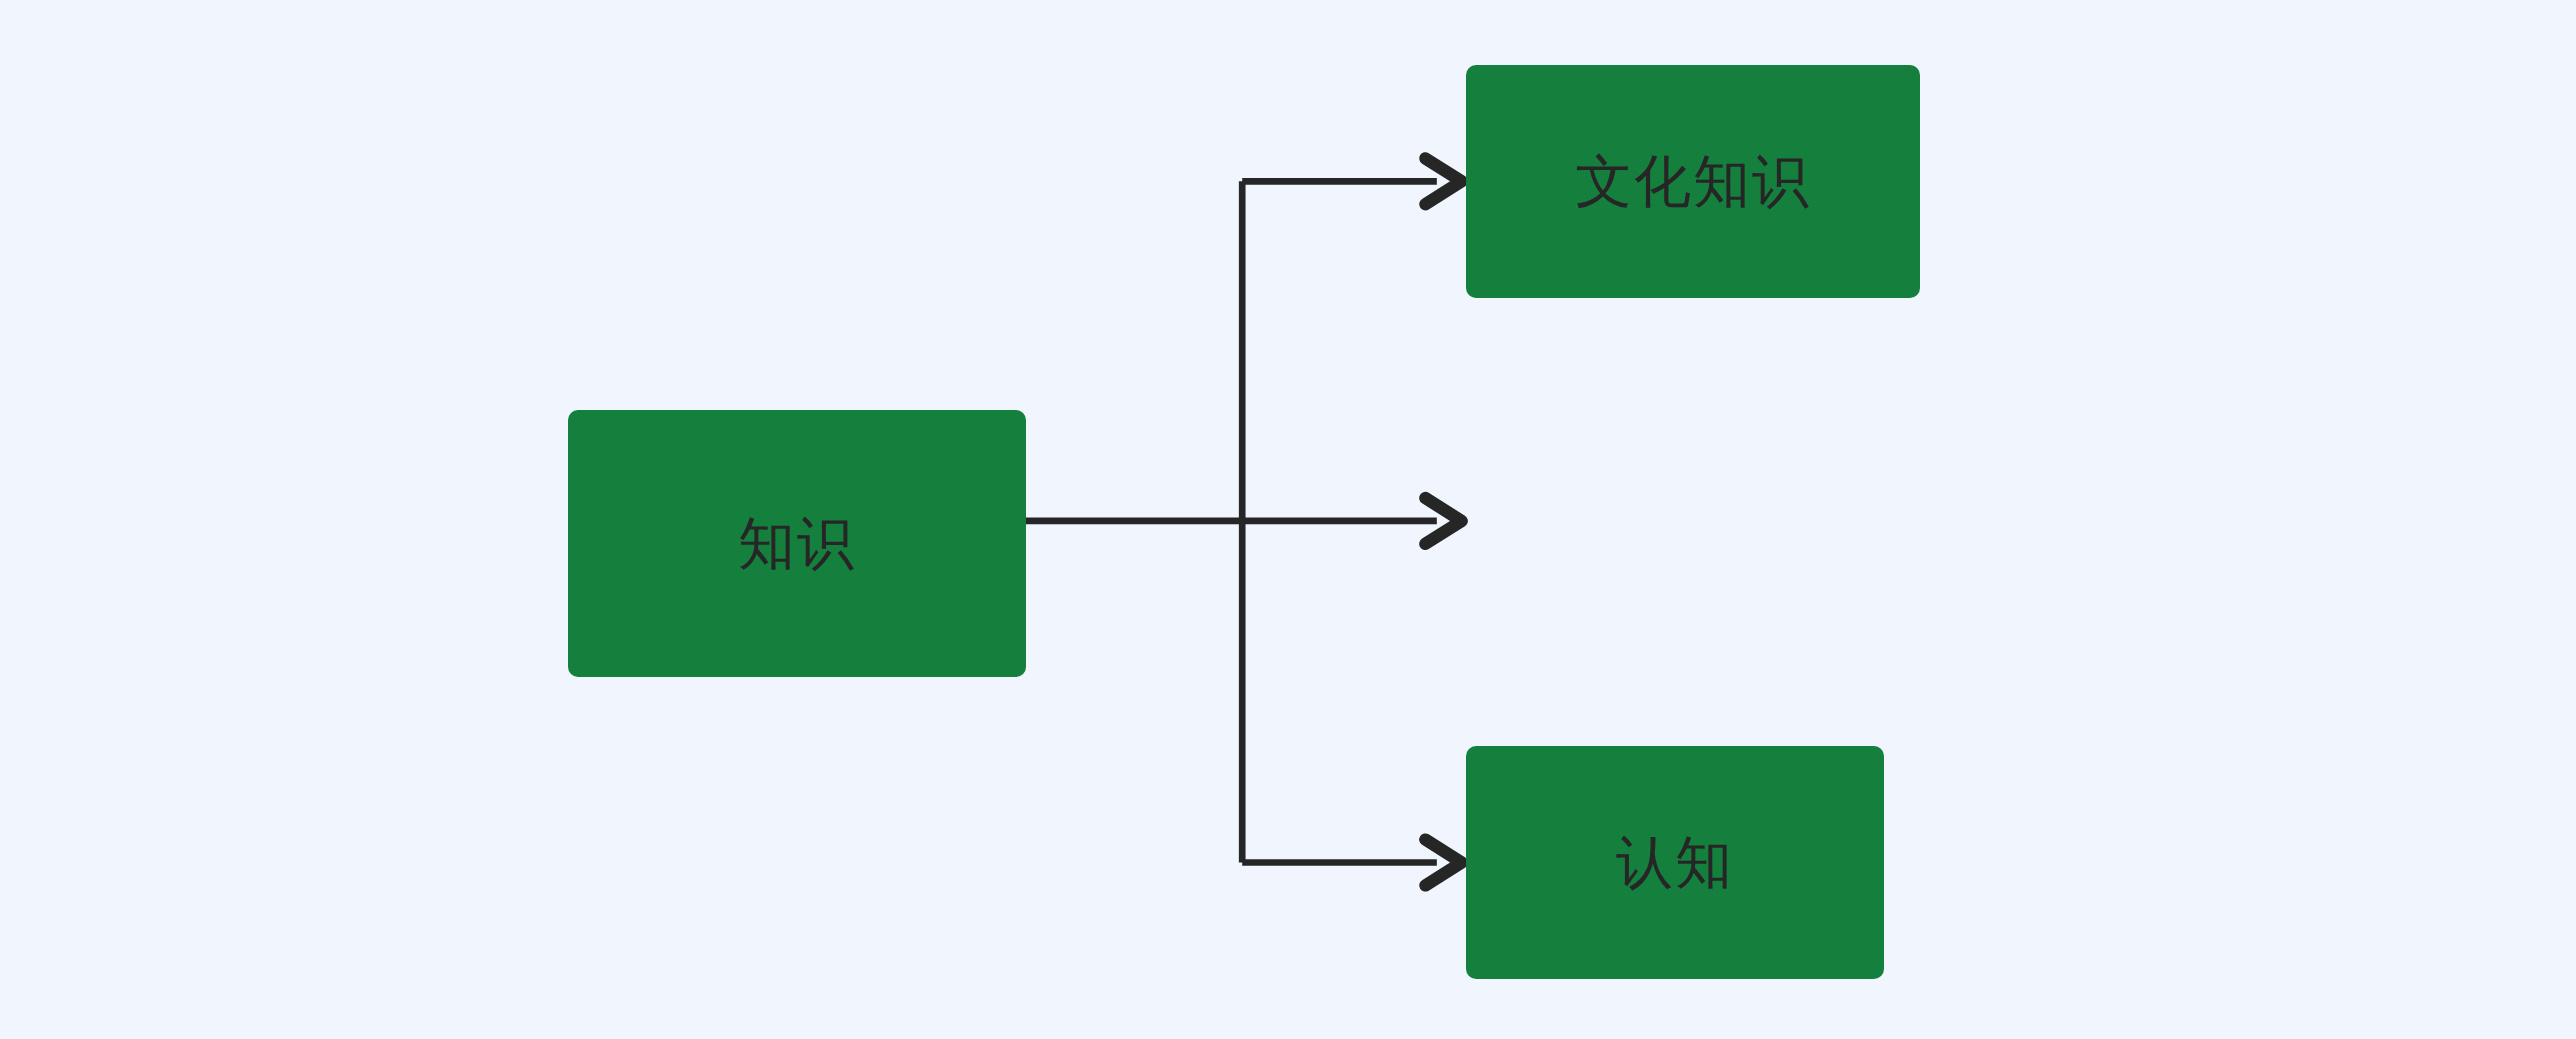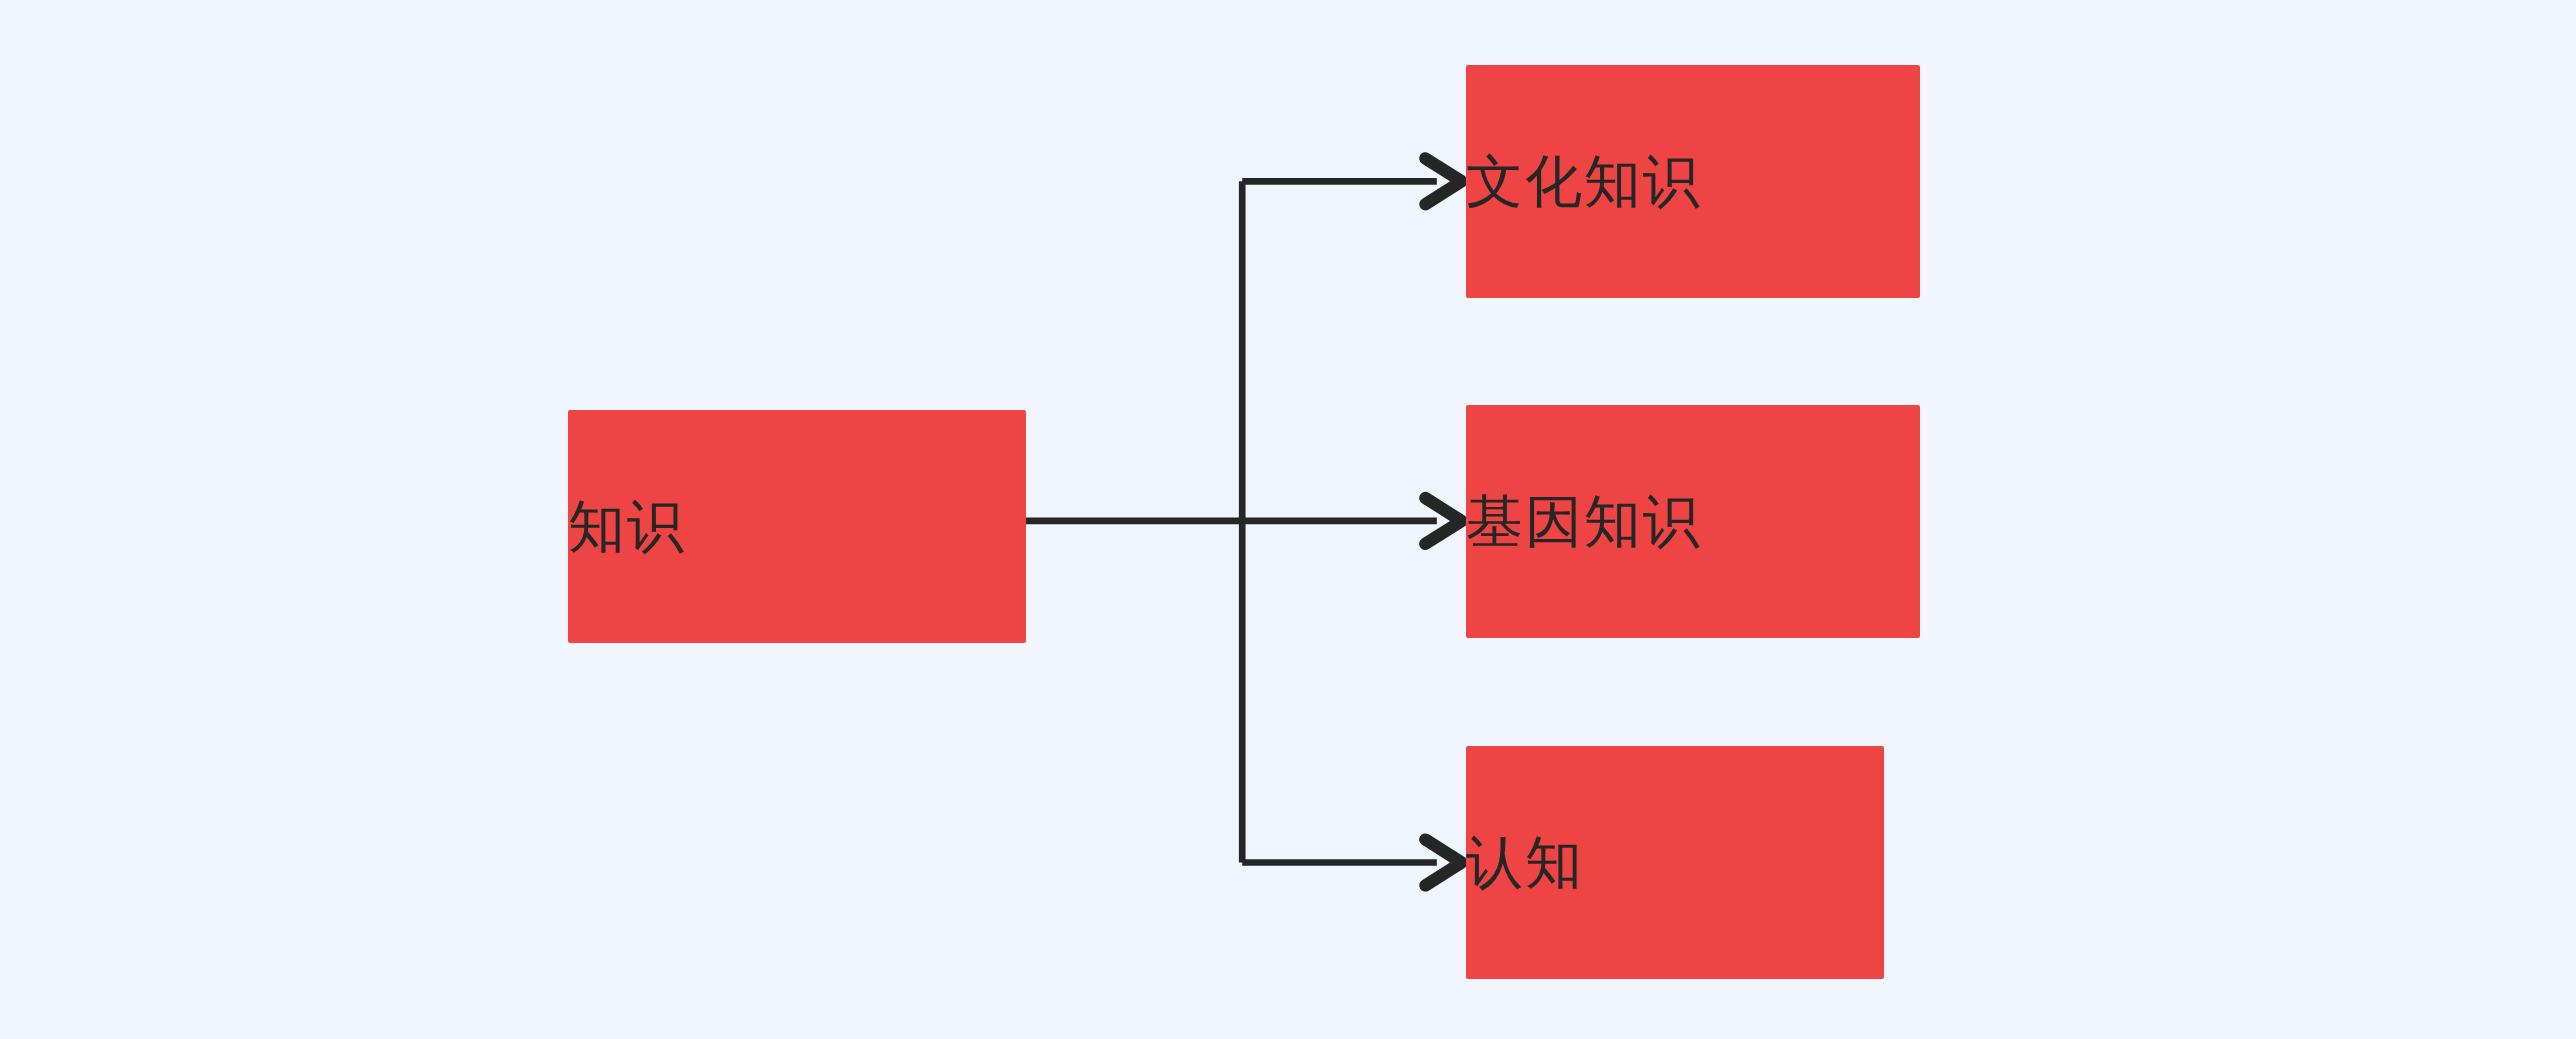--- a/index.html
+++ b/index.html
@@ -21,35 +21,35 @@
   #edge-layer {
     position: absolute;
     left: 0;
     top: 0;
     width: 2576px;
     height: 1040px;
   }
   .node {
     position: absolute;
     box-sizing: border-box;
-    background: #ef4444;
-    border-radius: 2px;
+    background: #15803d;
+    border-radius: 10px;
     display: flex;
     align-items: center;
-    justify-content: flex-start;
+    justify-content: center;
   }
   .node-label {
     color: #262626;
     font-size: 57px;
     line-height: 1;
     letter-spacing: 1.9px;
     white-space: nowrap;
     font-weight: 400;
   }
-  #node-root      { left: 568px;  top: 410px; width: 458px; height: 233px; }
+  #node-root      { left: 568px;  top: 410px; width: 458px; height: 267px; }
   #node-child-0   { left: 1466px; top: 65px;  width: 454px; height: 233px; }
   #node-child-1   { left: 1466px; top: 405px; width: 454px; height: 233px; }
   #node-child-2   { left: 1466px; top: 746px; width: 418px; height: 233px; }
 </style>
 </head>
 <body>
 
 <div id="canvas">
 
   <svg id="edge-layer" viewBox="0 0 2700 1090" width="2576" height="1040" xmlns="http://www.w3.org/2000/svg">
@@ -72,22 +72,19 @@
   </svg>
 
   <div class="node" id="node-root">
     <span class="node-label">知识</span>
   </div>
 
   <div class="node" id="node-child-0">
     <span class="node-label">文化知识</span>
   </div>
 
-  <div class="node" id="node-child-1">
-    <span class="node-label">基因知识</span>
-  </div>
 
   <div class="node" id="node-child-2">
     <span class="node-label">认知</span>
   </div>
 
 </div>
 
 
 </body></html>

